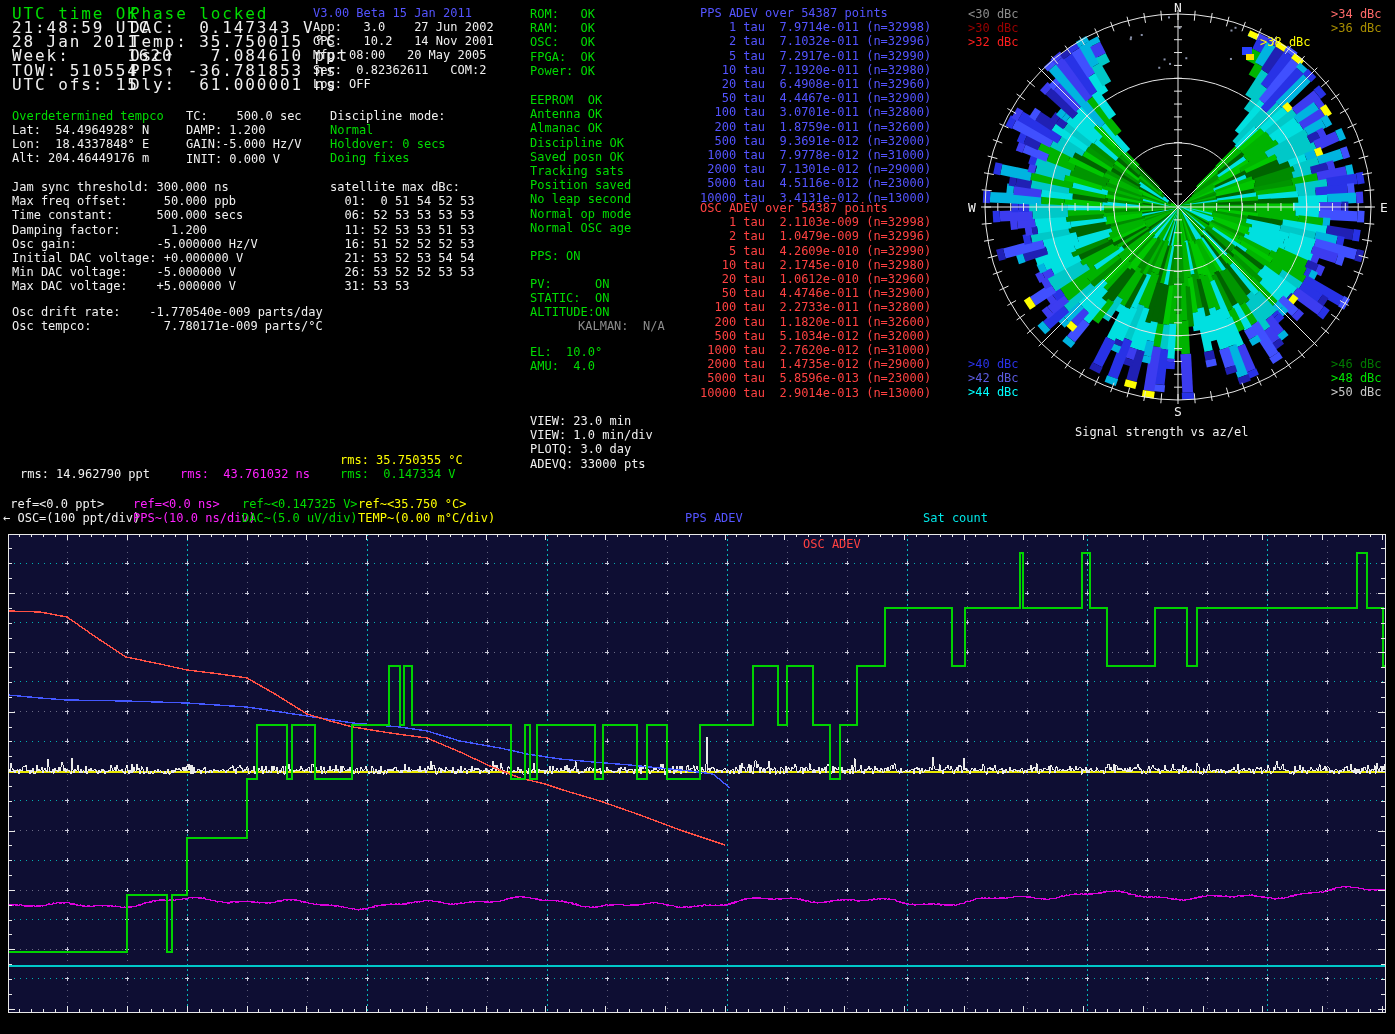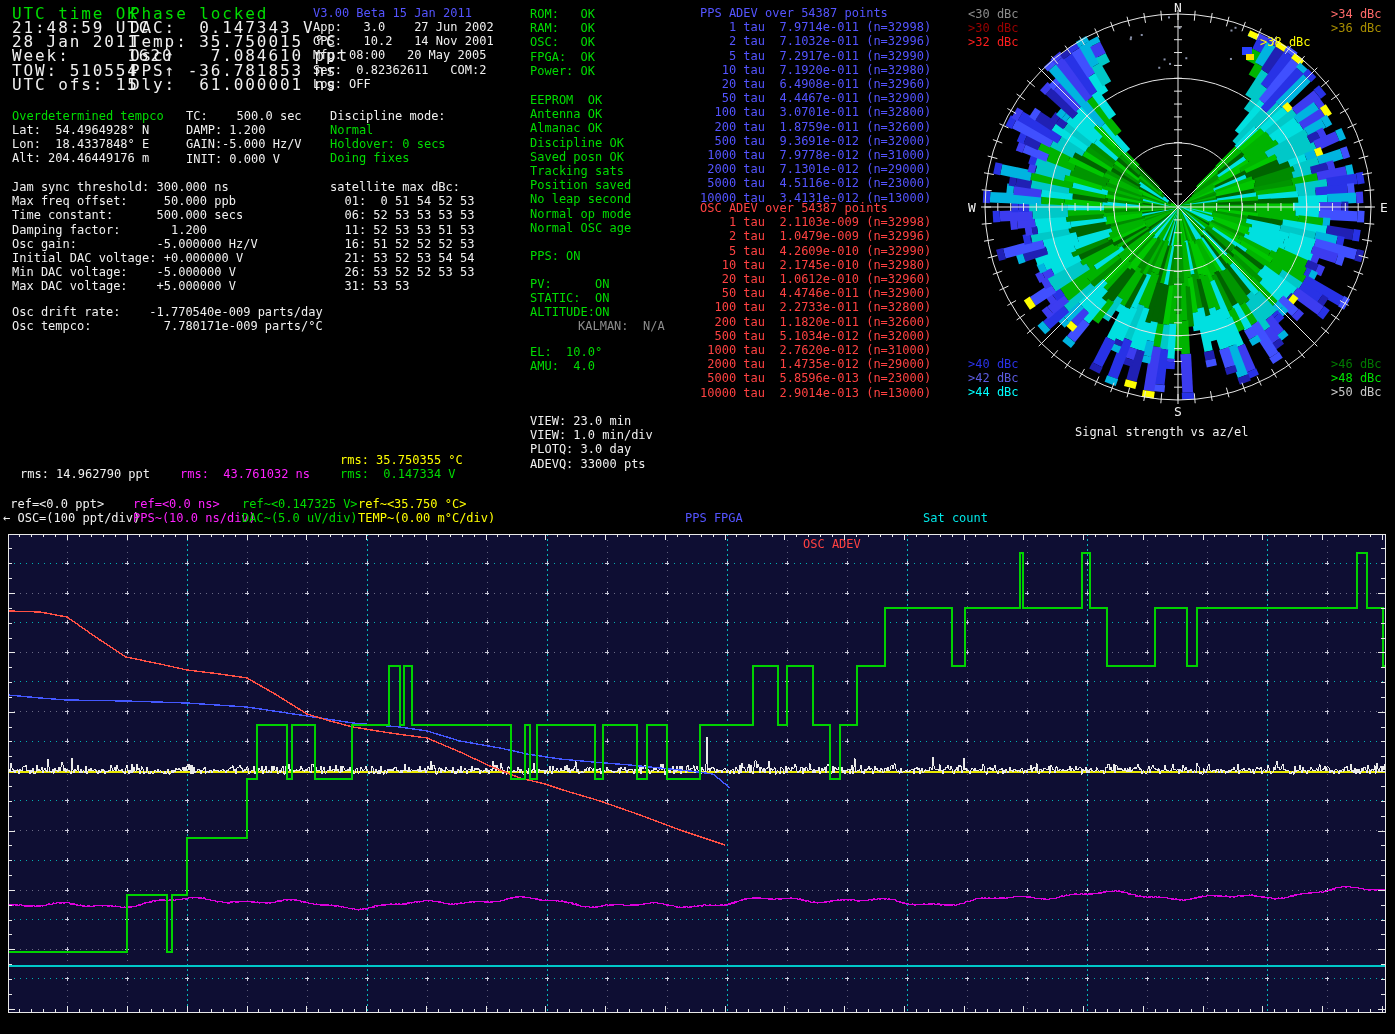--- a/index.html
+++ b/index.html
@@ -791,17 +791,17 @@
 <pre class="t sm" style="left: 340px; top: 467px; color: rgb(0, 220, 0);">rms:  0.147334 V</pre>
 
 <pre class="t sm" style="left: 3px; top: 497px; color: rgb(240, 240, 240);"> ref=&lt;0.0 ppt&gt;
 ← OSC=(100 ppt/div)</pre>
 <pre class="t sm" style="left: 133px; top: 497px; color: rgb(255, 34, 255);">ref=&lt;0.0 ns&gt;
 PPS~(10.0 ns/div)</pre>
 <pre class="t sm" style="left: 242px; top: 497px; color: rgb(0, 220, 0);">ref~&lt;0.147325 V&gt;
 DAC~(5.0 uV/div)</pre>
 <pre class="t sm" style="left: 358px; top: 497px; color: rgb(255, 255, 0);">ref~&lt;35.750 °C&gt;
 TEMP~(0.00 m°C/div)</pre>
-<pre class="t sm" style="left: 685px; top: 511px; color: rgb(84, 84, 255);">PPS FPGA</pre>
+<pre class="t sm" style="left: 685px; top: 511px; color: rgb(84, 84, 255);">PPS ADEV</pre>
 <pre class="t sm" style="left: 803px; top: 511px; color: rgb(255, 66, 66); margin-top: 26px;">OSC ADEV</pre>
 <pre class="t sm" style="left: 923px; top: 511px; color: rgb(0, 230, 230);">Sat count</pre>
 
 </div>
 
 </body></html>

